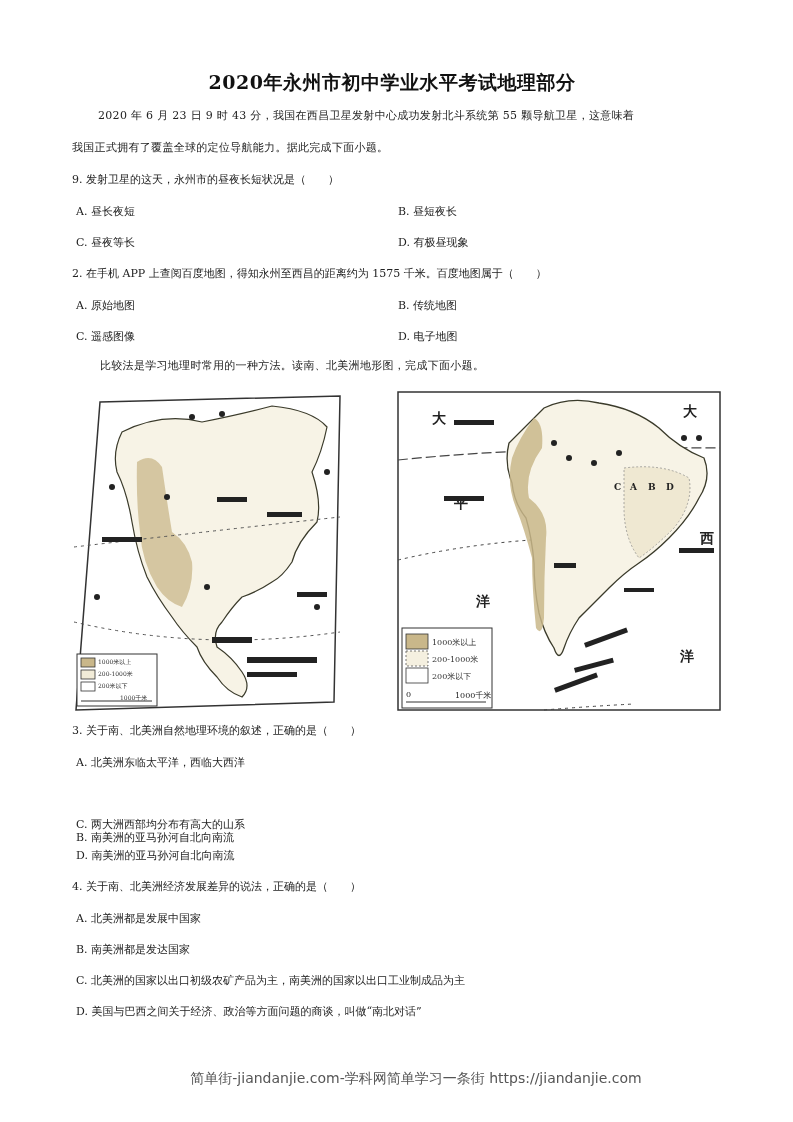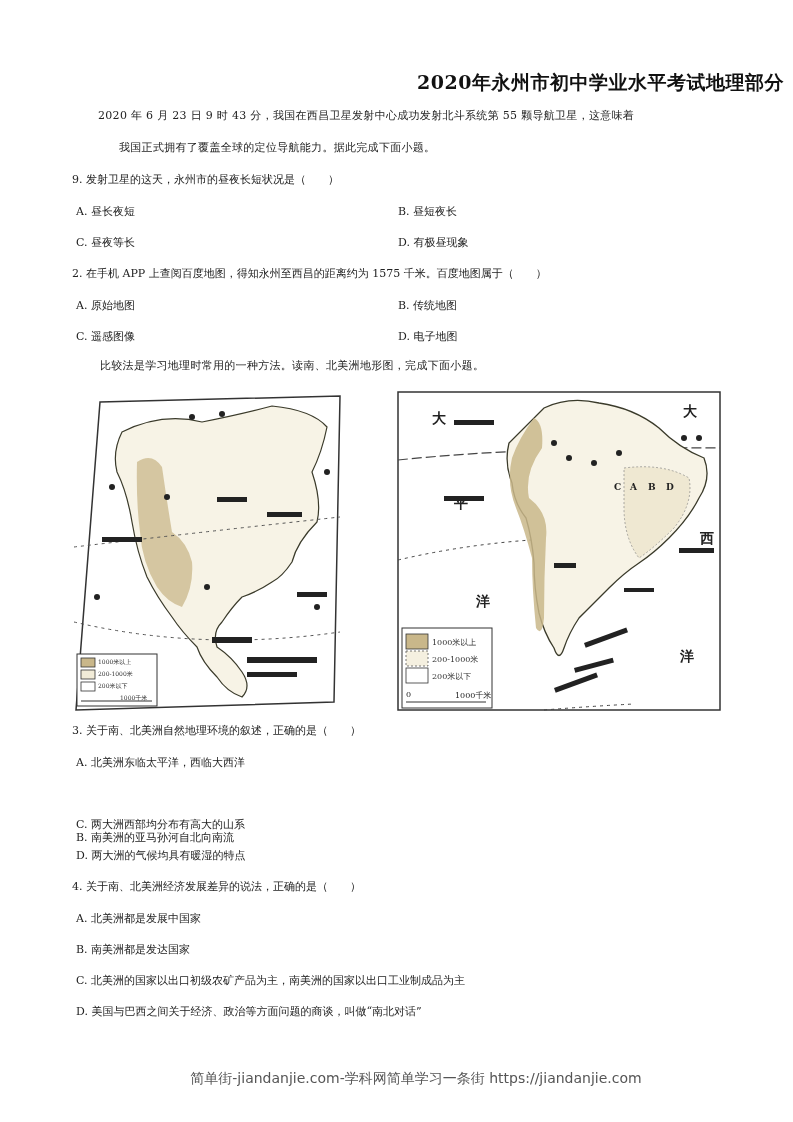--- a/index.html
+++ b/index.html
@@ -1,23 +1,23 @@
 <!DOCTYPE html>
 <html><head>
 <meta charset="utf-8">
 <style>
   html, body { margin: 0; padding: 0; background: #ffffff; }
   body { width: 793px; height: 1122px; position: relative; overflow: hidden;
          font-family: "DejaVu Serif", "Liberation Serif", serif; color: #1a1a1a; }
   .page { position: absolute; left: 0; top: 0; width: 793px; height: 1122px; }
-  .title { position: absolute; left: 0; right: 9px; top: 70px; text-align: right;
+  .title { position: absolute; left: 0; right: 9px; top: 70px; text-align: center;
            font-size: 19px; font-weight: bold; letter-spacing: 0.5px; color: #111; }
   .line { position: absolute; font-size: 11px; white-space: nowrap; color: #222; }
   .intro1 { left: 98px; top: 108px; letter-spacing: 0.3px; }
-  .intro2 { left: 72px; top: 140px; letter-spacing: 0.3px; margin-left: 47px; }
+  .intro2 { left: 72px; top: 140px; letter-spacing: 0.3px; }
   .q { left: 72px; }
   .opt-left { left: 76px; }
   .opt-right { left: 398px; }
   .intro3 { left: 100px; top: 358px; letter-spacing: 0.3px; }
   .map { position: absolute; background: #fff; }
   .map svg { width: 100%; height: 100%; display: block; }
   .footer { position: absolute; left: 0; right: 0; top: 1070px; text-align: center;
             font-family: "DejaVu Sans", "Liberation Sans", sans-serif; font-size: 14px; color: #555; margin-left: 39px; }
 </style>
 </head>
@@ -147,21 +147,21 @@
     <div>200-1000米</div>
     <div>200米以下</div>
   </div>
   <div class="line" style="left:406px; top:690px; font-size:8px;">0</div>
   <div class="line" style="left:455px; top:690px; font-size:8px;">1000千米</div>
 
   <div class="line q" style="top:723px;">3. 关于南、北美洲自然地理环境的叙述，正确的是（　　）</div>
   <div class="line opt-left" style="top:755px;">A. 北美洲东临太平洋，西临大西洋</div>
   <div class="line opt-left" style="top:786px;margin-top:44px;">B. 南美洲的亚马孙河自北向南流</div>
   <div class="line opt-left" style="top:817px;">C. 两大洲西部均分布有高大的山系</div>
-  <div class="line opt-left" style="top:848px;">D. 两大洲的气候均具有暖湿的特点</div>
+  <div class="line opt-left" style="top:848px;">D. 南美洲的亚马孙河自北向南流</div>
 
   <div class="line q" style="top:879px;">4. 关于南、北美洲经济发展差异的说法，正确的是（　　）</div>
   <div class="line opt-left" style="top:911px;">A. 北美洲都是发展中国家</div>
   <div class="line opt-left" style="top:942px;">B. 南美洲都是发达国家</div>
   <div class="line opt-left" style="top:1004px;">D. 美国与巴西之间关于经济、政治等方面问题的商谈，叫做“南北对话”</div>
   <div class="line opt-left" style="top:973px;">C. 北美洲的国家以出口初级农矿产品为主，南美洲的国家以出口工业制成品为主</div>
 
   <div class="footer">简单街-jiandanjie.com-学科网简单学习一条街 https://jiandanjie.com</div>
 </div>
 

